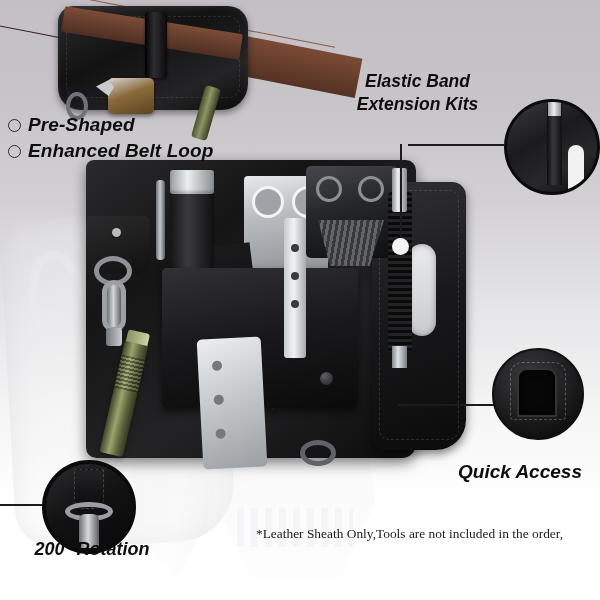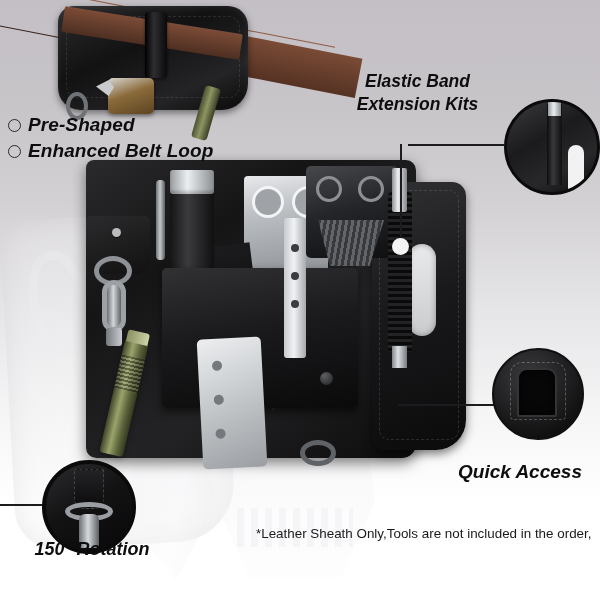--- a/index.html
+++ b/index.html
@@ -370,21 +370,21 @@
     font-style:italic; font-weight:700; font-size:19px; color:#0d0d0e;
     text-align:center; white-space:nowrap;margin-top:13px;
   }
   .label-rot{
     position:absolute; left:4px; top:538px; width:176px;
     font-style:italic; font-weight:700; font-size:18px; line-height:1.3;
     color:#0d0d0e; text-align:center;
   }
   .disclaimer{
     position:absolute; left:256px; top:524px; width:340px;
-    font-size:13.4px; line-height:1.52; color:#1a1a1c;
+    font-size:13.4px; line-height:1.52; color:#1a1a1c;font-family:Liberation Serif, serif;
   }
 </style>
 </head>
 <body>
 
 <div id="stage">
 
   <div class="ghost ghost-sheath"></div>
   <div class="ghost ghost-ring"></div>
   <div class="ghost ghost-blade"></div>
@@ -480,20 +480,20 @@
   </div>
 
   <div class="label-elastic">
     <div>Elastic Band</div>
     <div>Extension Kits</div>
   </div>
 
   <div class="label-quick">Quick Access</div>
 
   <div class="label-rot">
-    <div>150° Rotation</div>
+    <div>200° Rotation</div>
   </div>
 
   <div class="disclaimer">
     <div>*Leather Sheath Only,Tools are not included in the order,</div>
   </div>
 
 </div>
 
 </body></html>

